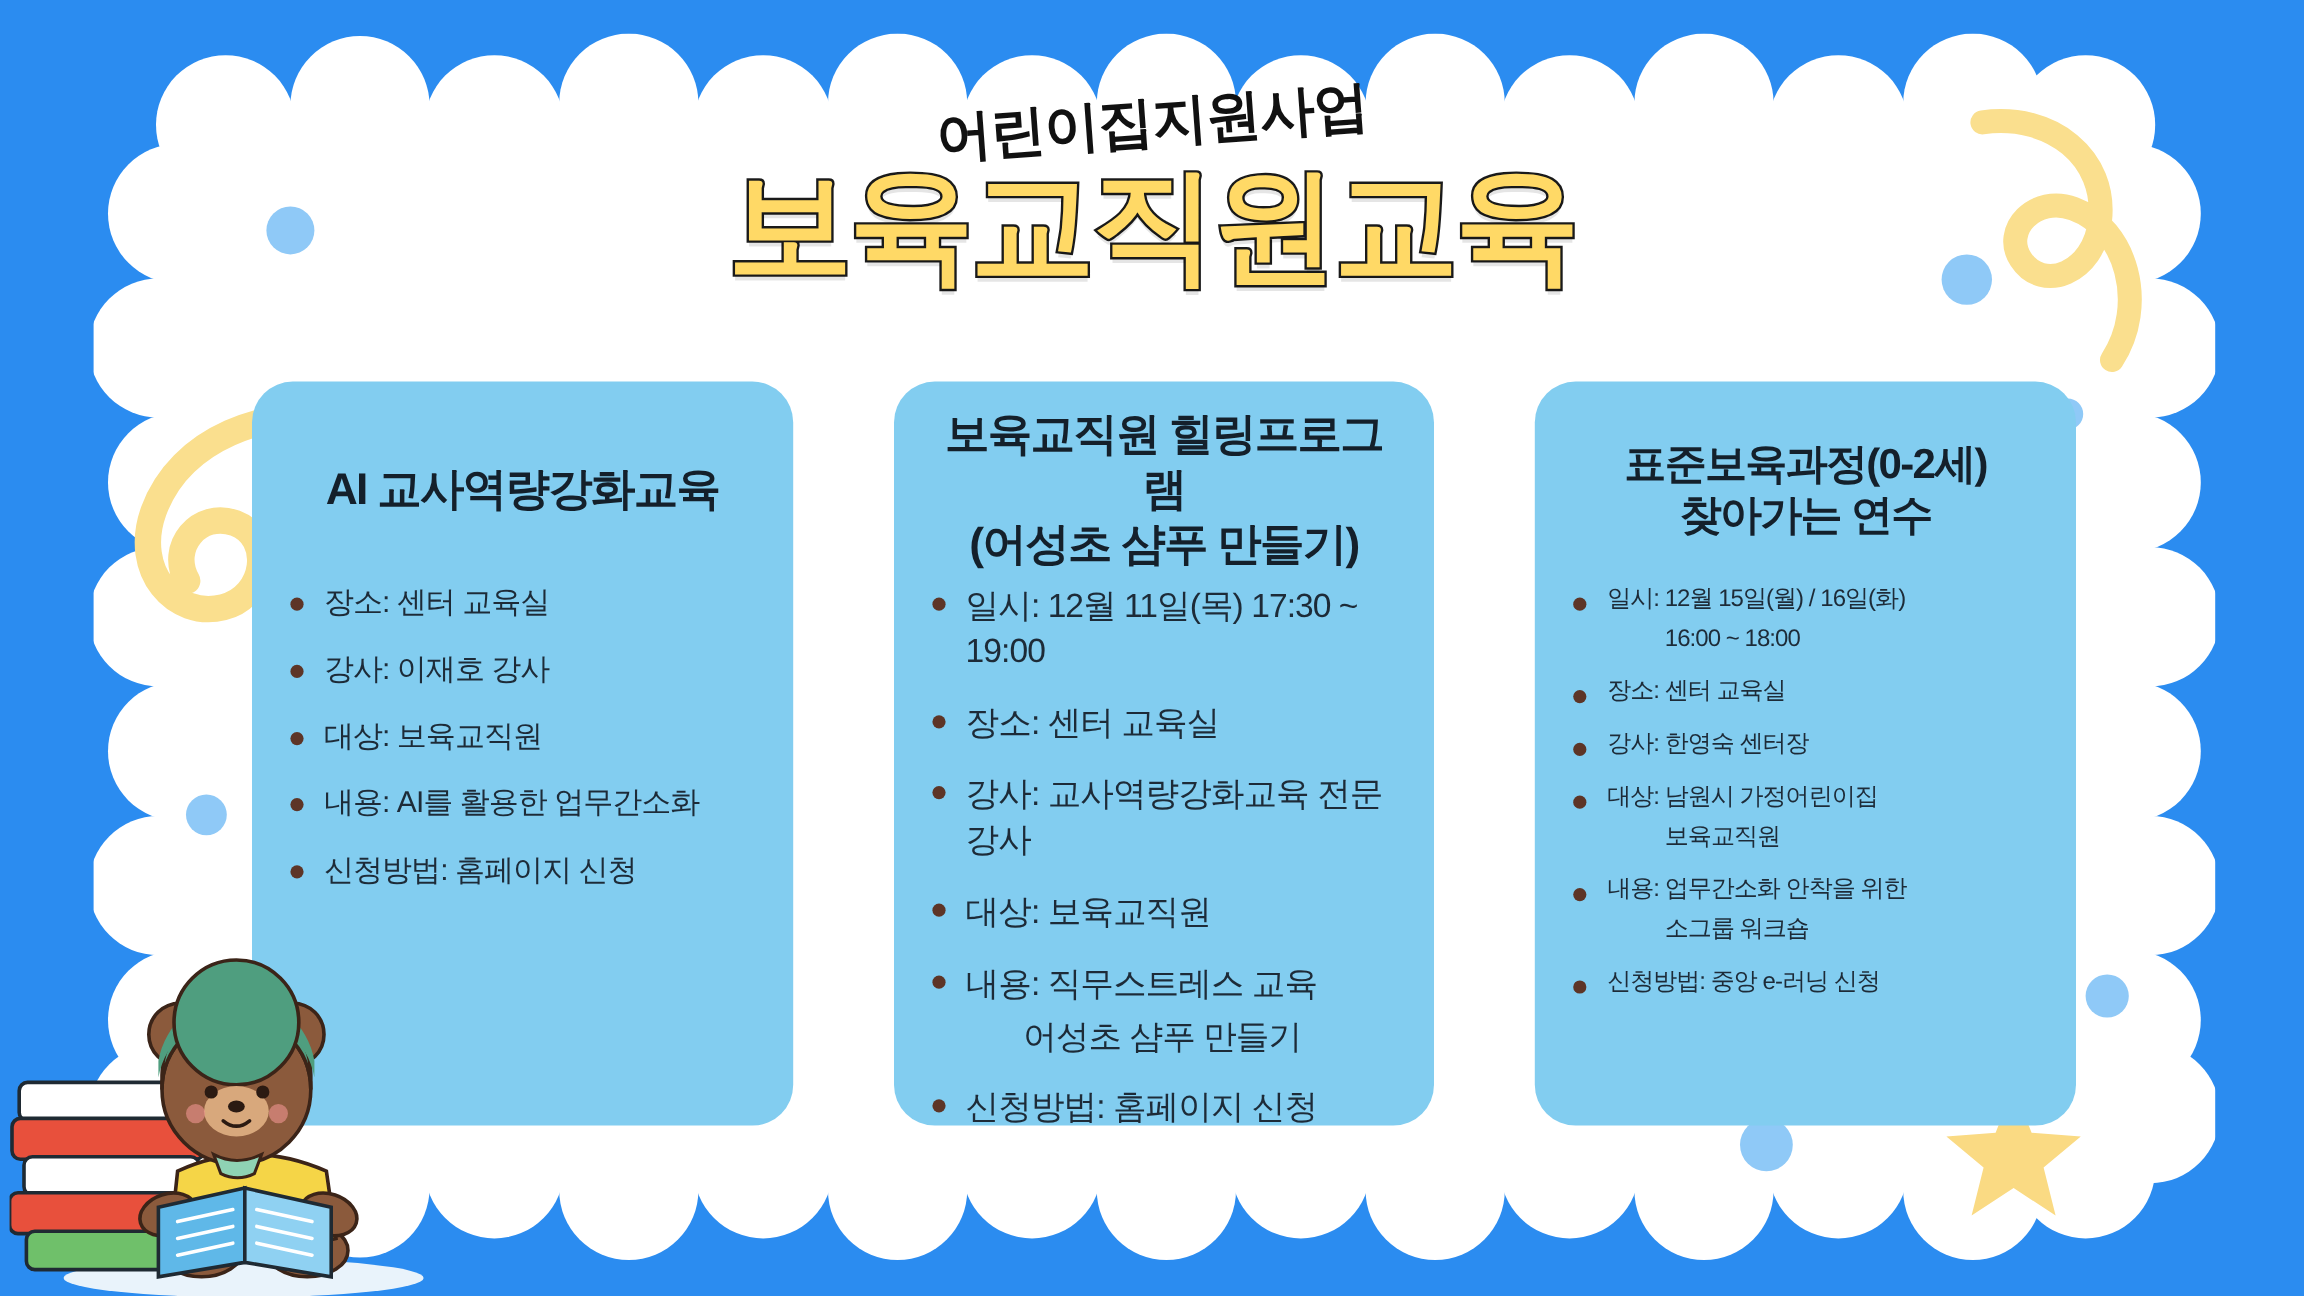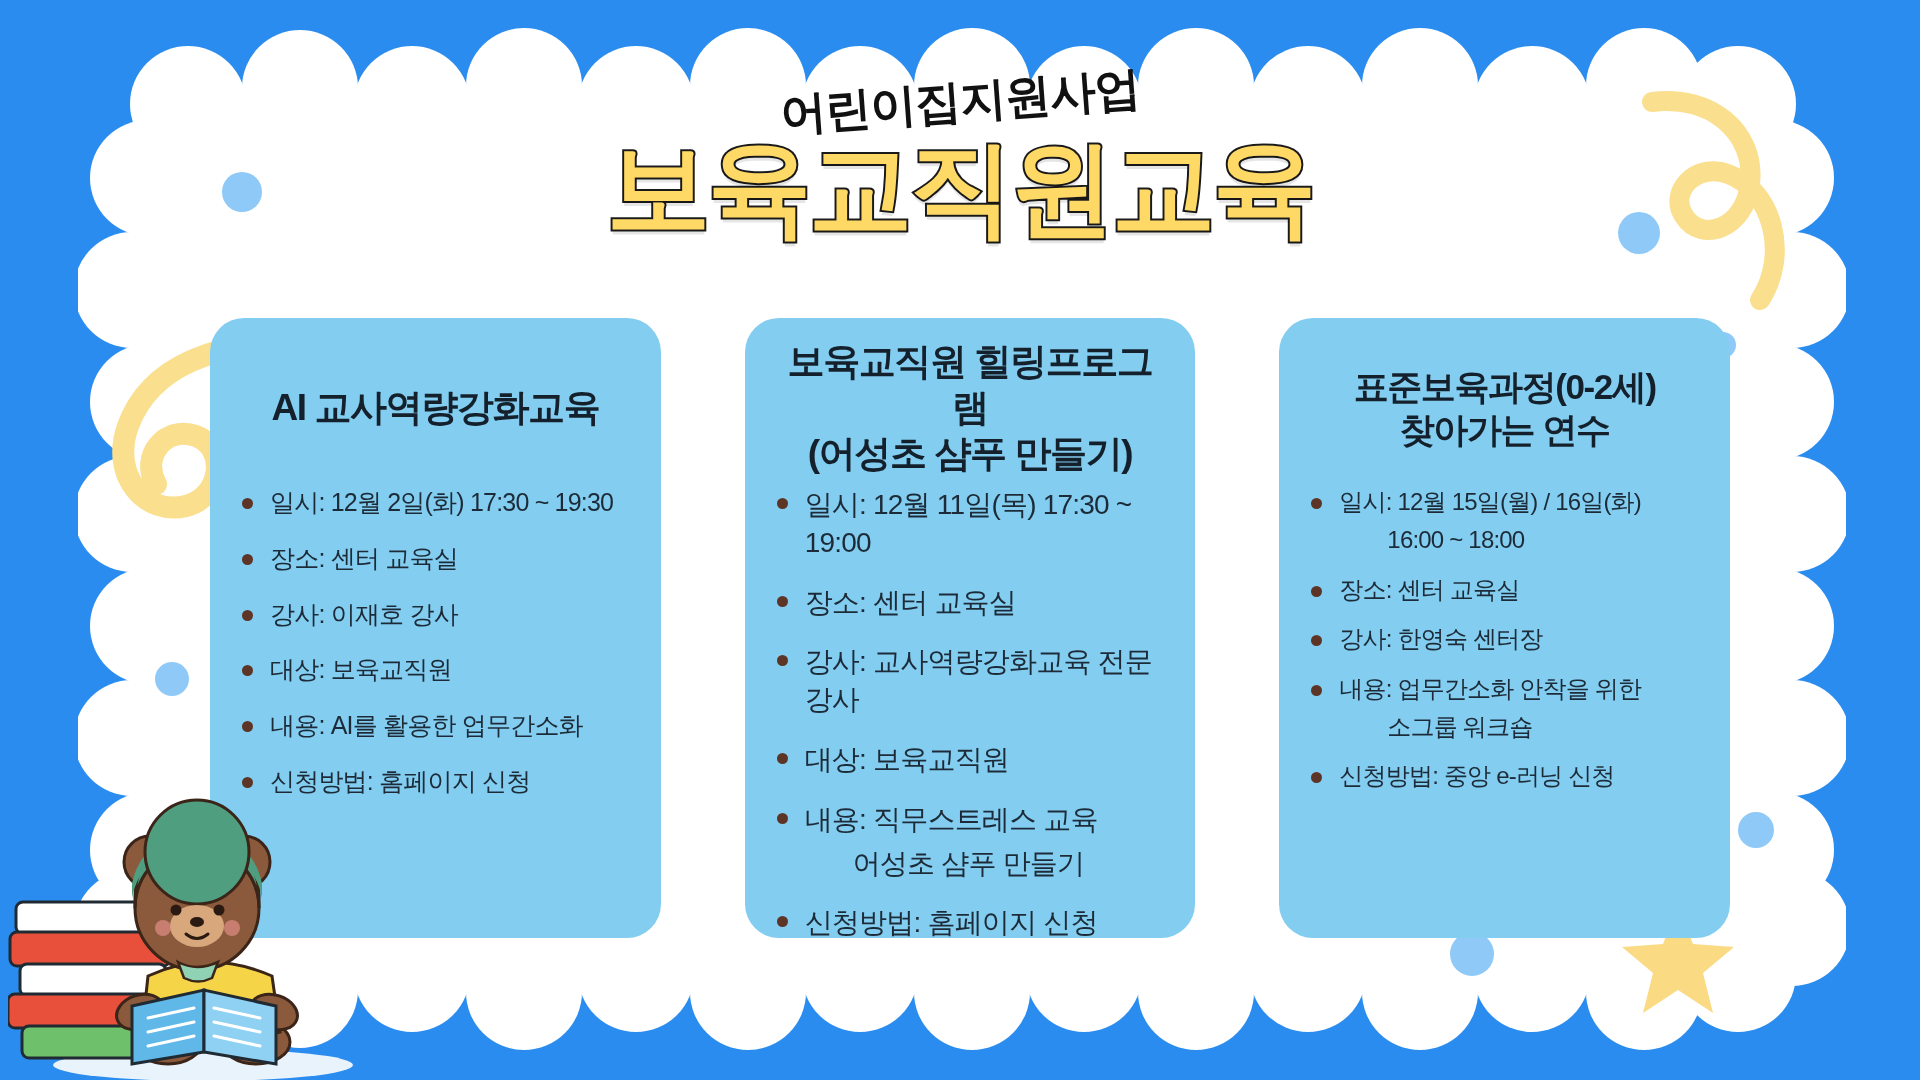--- a/index.html
+++ b/index.html
@@ -76,21 +76,21 @@
   }
   .bullets li::before{
     content:""; position:absolute; left:6px; top:12px;
     width:11px; height:11px; border-radius:50%;
     background:#5d3527;
   }
   .sub-line{ display:block; padding-left:48px; margin-top:6px; }
 
   .card-2 .bullets li{ font-size:28px; }
   .card-3 .card-title{ font-size:35px; }
-  .card-3 .bullets li{ font-size:24px; margin-bottom:17px; }
+  .card-3 .bullets li{ font-size:20px; margin-bottom:17px; }
 
   
   .doodle{ position:absolute; z-index:4; }
 
   
   .mascot{ position:absolute; left:8px; bottom:0; width:370px; height:300px; z-index:7; }
 </style>
 </head>
 <body>
 
@@ -186,21 +186,20 @@
     <div class="maintitle">보육교직원교육</div>
   </div>
 
   <div class="cards">
 
     <div class="card card-1">
       <div class="card-title">
         <span>AI 교사역량강화교육</span>
       </div>
       <ul class="bullets">
-        <li><span>일시: 12월 2일(화) 17:30 ~ 19:30</span></li>
         <li><span>장소: 센터 교육실</span></li>
         <li><span>강사: 이재호 강사</span></li>
         <li><span>대상: 보육교직원</span></li>
         <li><span>내용: AI를 활용한 업무간소화</span></li>
         <li><span>신청방법: 홈페이지 신청</span></li>
       </ul>
     </div>
 
     <div class="card card-2">
       <div class="card-title">
@@ -226,20 +225,24 @@
         <span>찾아가는 연수</span>
       </div>
       <ul class="bullets">
         <li>
           <span>일시: 12월 15일(월) / 16일(화)</span>
           <span class="sub-line">16:00 ~ 18:00</span>
         </li>
         <li><span>장소: 센터 교육실</span></li>
         <li><span>강사: 한영숙 센터장</span></li>
         <li>
+          <span>대상: 남원시 가정어린이집</span>
+          <span class="sub-line">보육교직원</span>
+        </li>
+        <li>
           <span>내용: 업무간소화 안착을 위한</span>
           <span class="sub-line">소그룹 워크숍</span>
         </li>
         <li><span>신청방법: 중앙 e-러닝 신청</span></li>
       </ul>
     </div>
 
   </div>
 
   <svg class="mascot" viewBox="0 0 370 300" aria-hidden="true">

